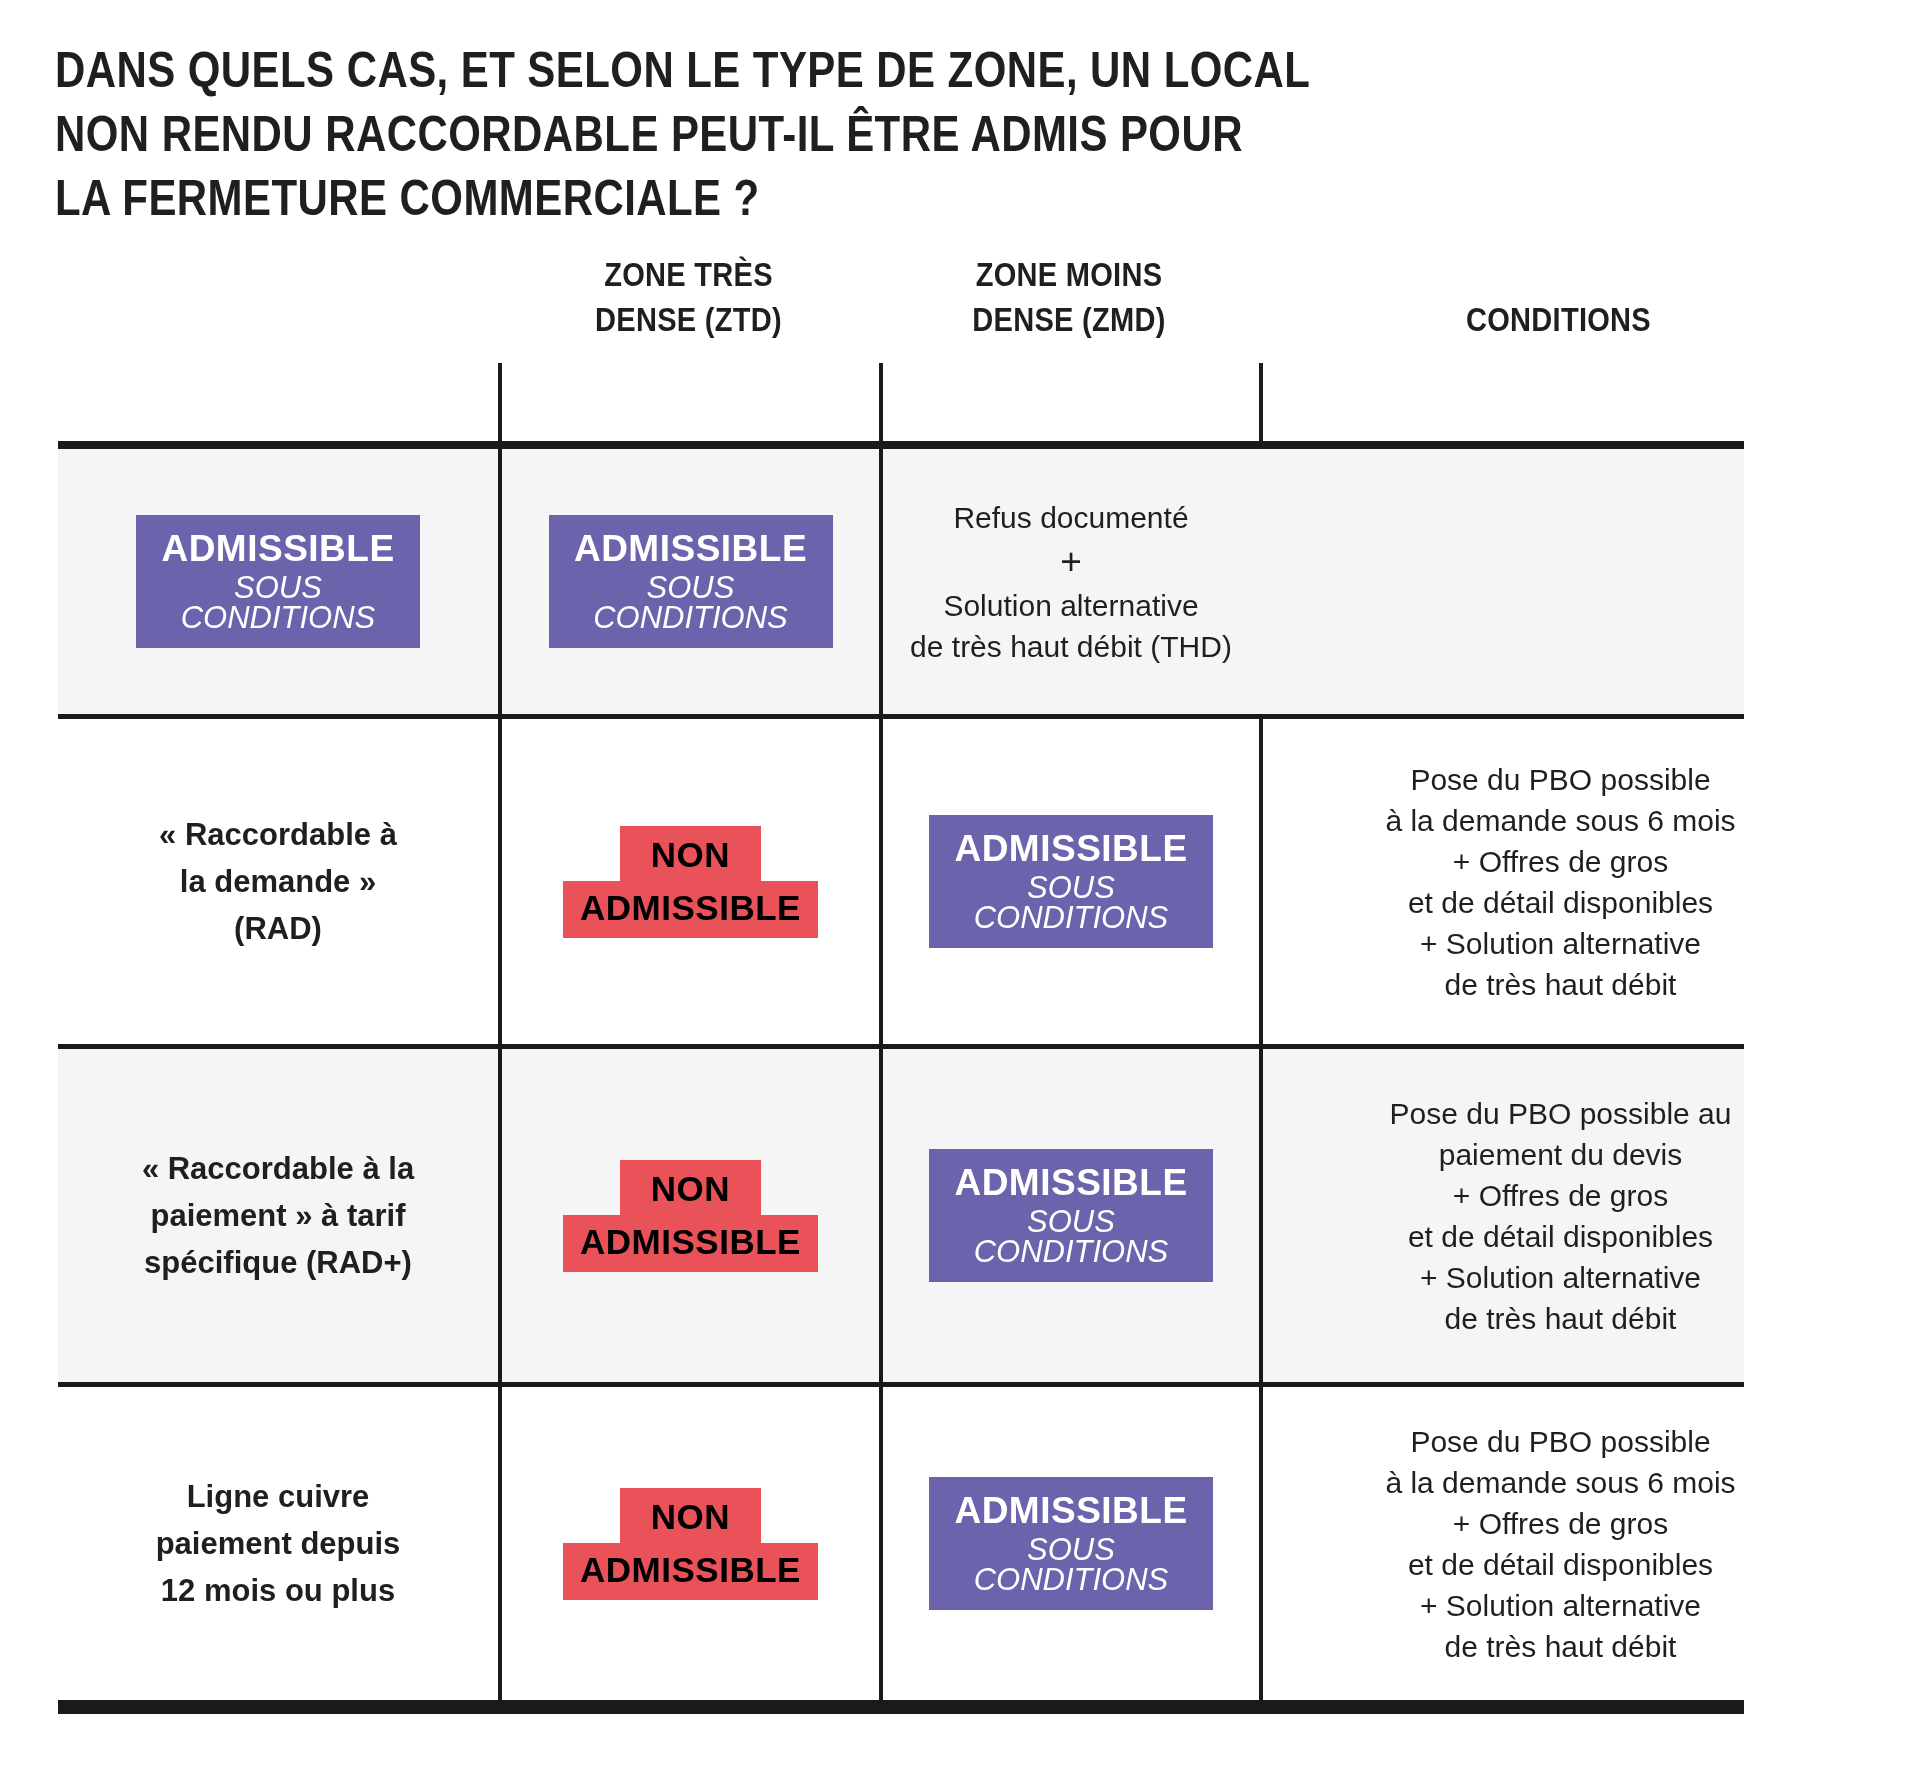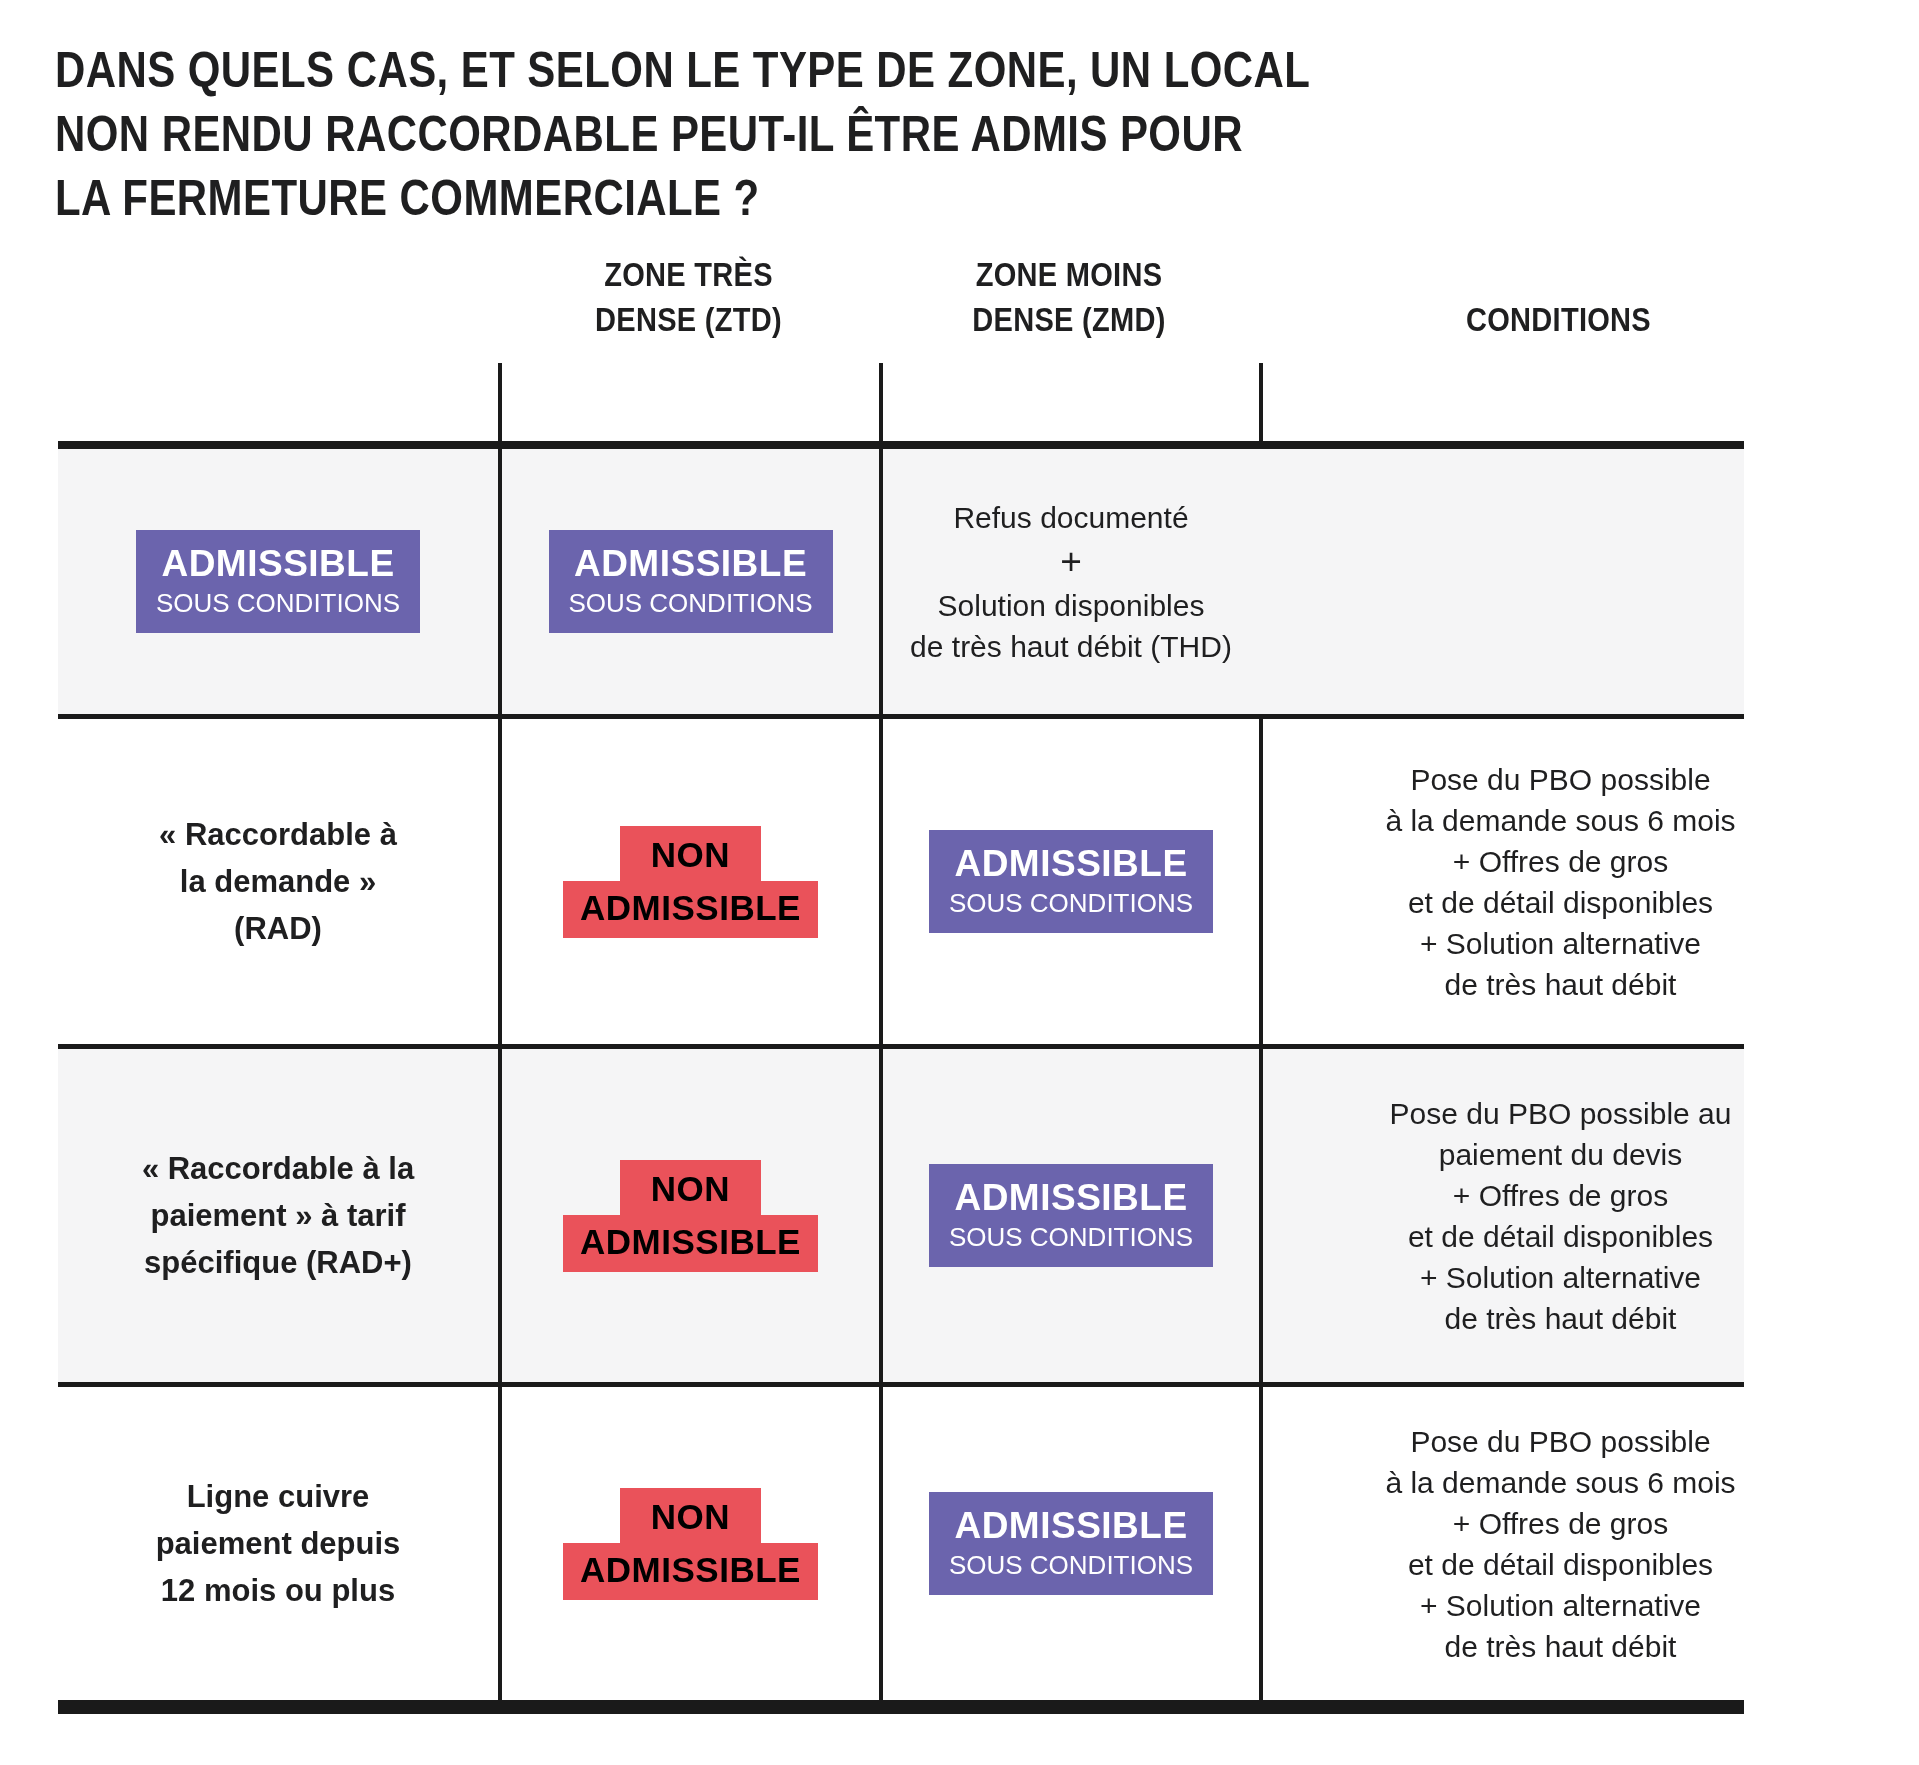--- a/index.html
+++ b/index.html
@@ -74,21 +74,21 @@
   }
   
   .badge-adm{
     background:var(--purple);
     width:284px;
     padding:13px 0 15px;
     color:#ffffff;
     text-align:center;
   }
   .badge-adm .bt{font-weight:700;font-size:37px;line-height:42px;letter-spacing:0.5px;}
-  .badge-adm .bs{font-size:26px;line-height:30px;margin-top:3px;}
+  .badge-adm .bs{font-style:italic;font-size:31px;line-height:30px;margin-top:3px;}
   .badge-non{
     display:flex;flex-direction:column;align-items:center;
     color:#000000;font-weight:700;
   }
   .badge-non .n1{
     background:var(--red);
     font-size:35px;line-height:35px;
     padding:11px 31px 9px;
     letter-spacing:0.5px;
   }
@@ -138,21 +138,21 @@
         </div>
     <div class="cell badge-cell">
           <div class="badge-adm">
             <div class="bt">ADMISSIBLE</div>
             <div class="bs">SOUS CONDITIONS</div>
           </div>
         </div>
     <div class="cell cond-cell">
           <div class="cond-line"><span class="b">Refus</span><span> documenté</span></div>
           <div class="cond-line plus-only"><span class="b">+</span></div>
-          <div class="cond-line"><span class="b">Solution disponibles</span></div>
+          <div class="cond-line"><span class="b">Solution alternative</span></div>
           <div class="cond-line"><span>de très haut débit (THD)</span></div>
         </div>
   </div>
 
   <div class="trow h2">
     <div class="cell label-cell">
           <div>« Raccordable à</div>
           <div>la demande »</div>
           <div>(RAD)</div>
         </div>

